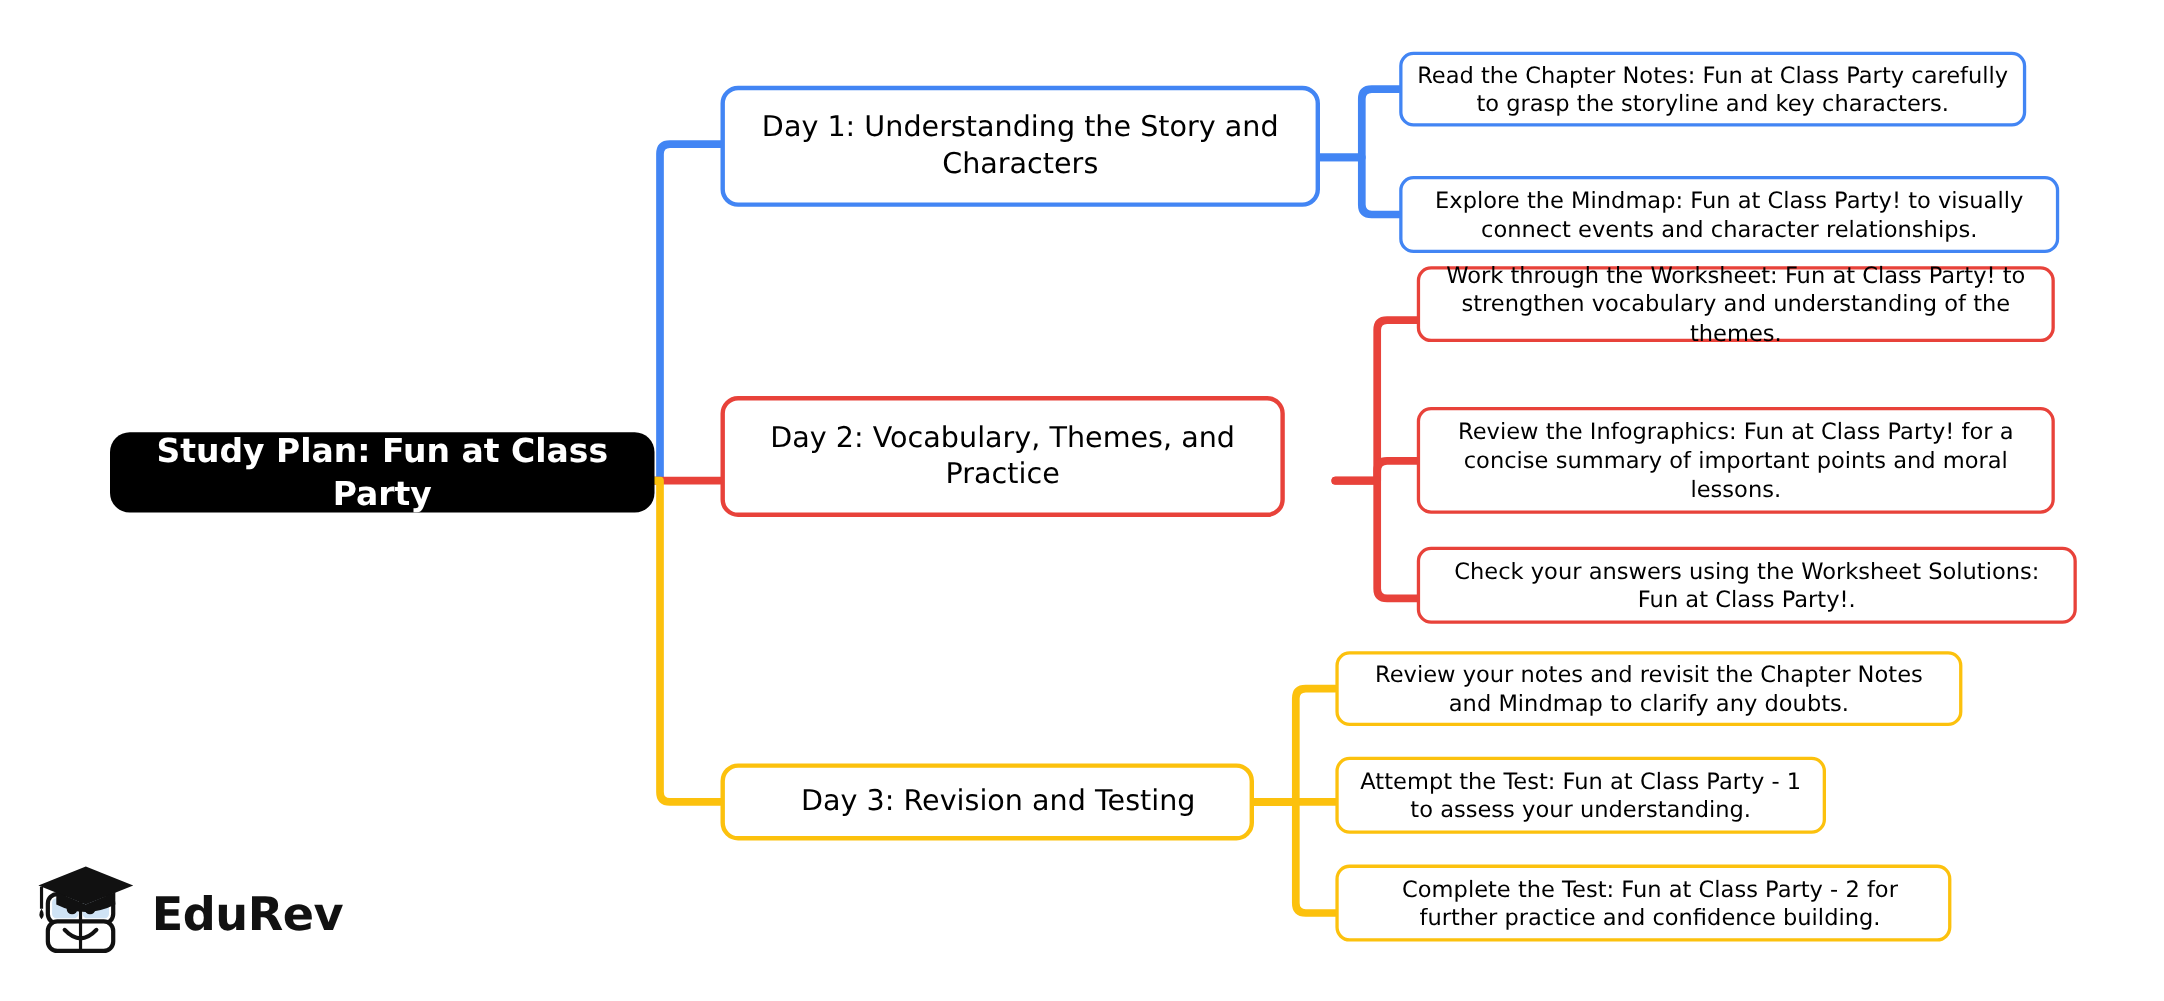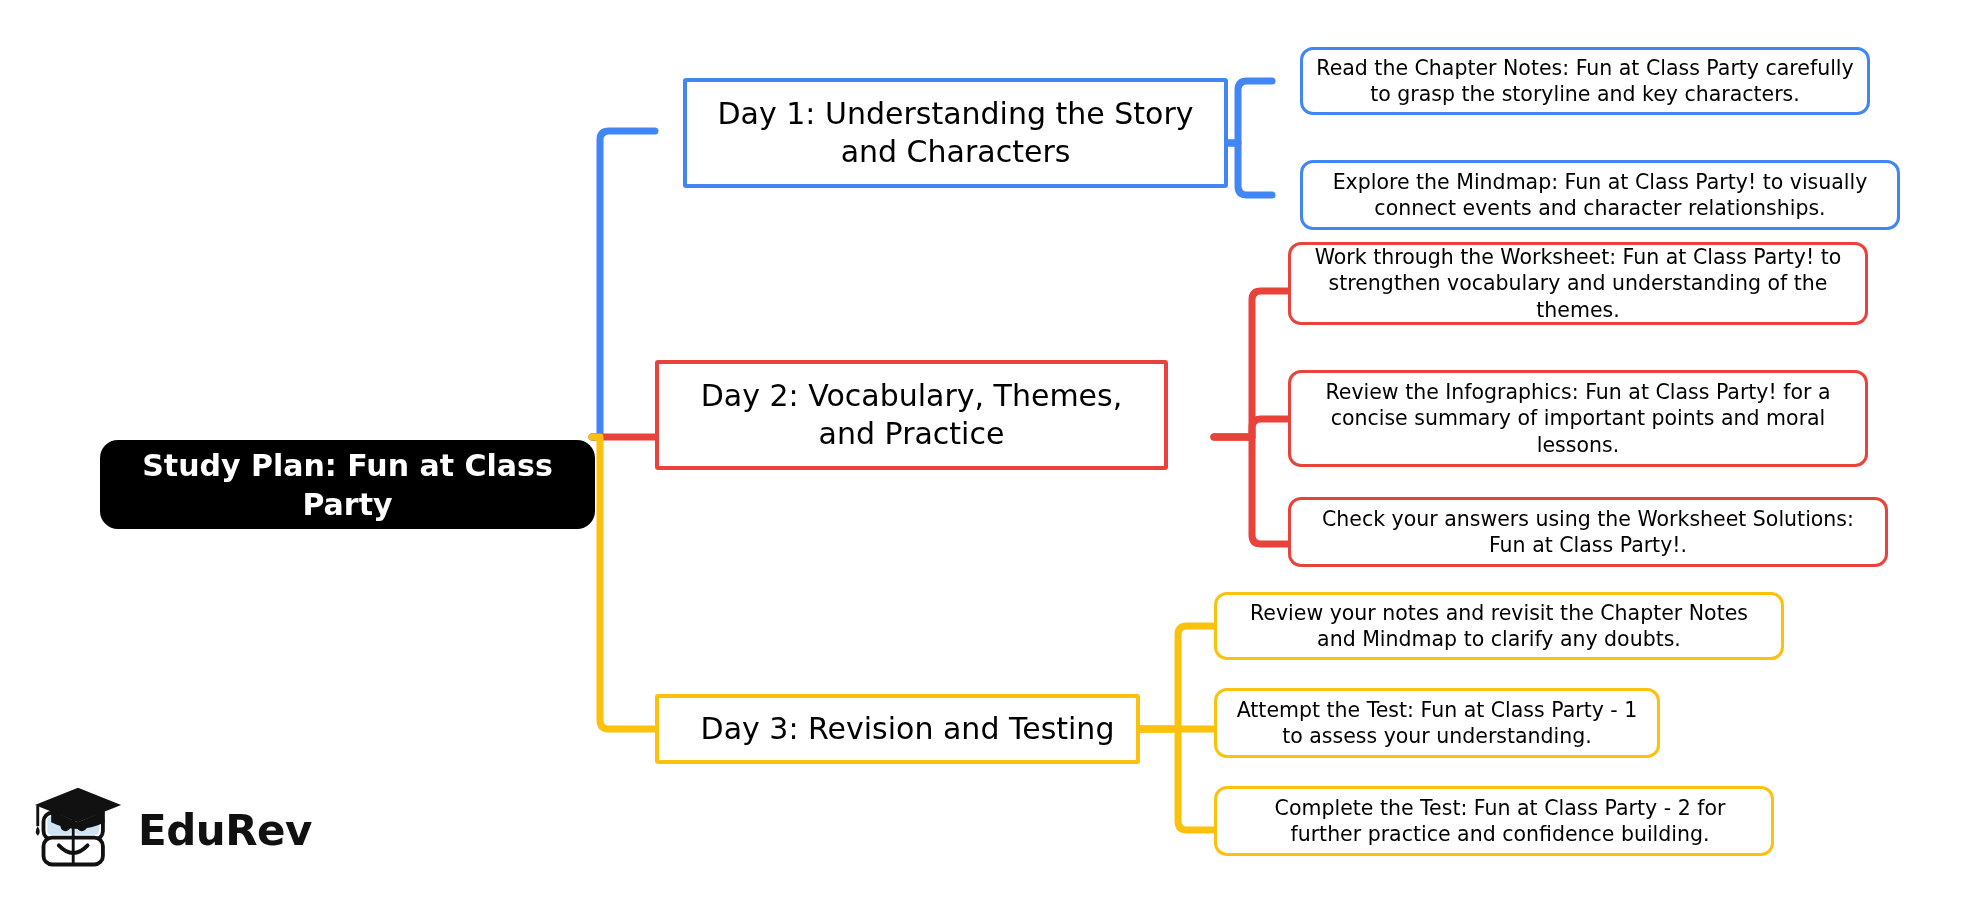--- a/index.html
+++ b/index.html
@@ -28,24 +28,24 @@
   }
   .root{
     background:#000000;
     color:#ffffff;
     font-weight:bold;
     font-size:30px;
     border:none;
     border-radius:18px;
     line-height:1.3;
   }
-  .branch{ font-size:30px; border-width:4px; border-style:solid; border-radius:3px;}
+  .branch{ font-size:26px; border-width:4px; border-style:solid; border-radius:16px;}
   .leaf{ font-size:20.5px; border-width:3px; border-style:solid; border-radius:13px;}
 
-  .c-blue{border-color:#4285f4;margin-left:28px;}
+  .c-blue{border-color:#4285f4;}
   .c-red{border-color:#e8423a;}
   .c-yellow{border-color:#fcc10d;}
 
   .logo{position:absolute;left:30px;top:775px;width:320px;height:110px;display:flex;align-items:center;gap:12px;}
   .logo-mark{width:96px;height:92px;flex:0 0 auto;}
   .logo-text{font-size:42px;font-weight:bold;color:#111111;letter-spacing:-0.5px;font-family:"DejaVu Sans","Liberation Sans",sans-serif;}
 </style>
 </head>
 <body>
 
@@ -74,41 +74,41 @@
       <path d="M 1214 437 L 1252 437 L 1252 535 Q 1252 544 1261 544 L 1288 544"></path>
     </g>
 
     <g fill="none" stroke-width="7" stroke-linecap="round" stroke-linejoin="round" stroke="#fcc10d">
       <path d="M 1140 729 L 1178 729 L 1178 635 Q 1178 626 1187 626 L 1214 626"></path>
       <path d="M 1140 729 L 1178 729 L 1178 729 Q 1178 729 1187 729 L 1214 729"></path>
       <path d="M 1140 729 L 1178 729 L 1178 821 Q 1178 830 1187 830 L 1214 830"></path>
     </g>
   </svg>
 
-  <div class="node root" style="left:100px;top:393px;width:495px;height:89px;margin-top:47px;">
+  <div class="node root" style="left:100px;top:393px;width:495px;height:73px;">
     <span>Study Plan: Fun at Class Party</span>
   </div>
 
   <div class="node branch c-blue" style="left:655px;top:78px;width:545px;height:110px;">
     <span>Day 1: Understanding the Story and Characters</span>
   </div>
 
   <div class="node leaf c-blue" style="left:1272px;top:47px;width:570px;height:68px;">
     <span>Read the Chapter Notes: Fun at Class Party carefully to grasp the storyline and key characters.</span>
   </div>
 
   <div class="node leaf c-blue" style="left:1272px;top:160px;width:600px;height:70px;">
     <span>Explore the Mindmap: Fun at Class Party! to visually connect events and character relationships.</span>
   </div>
 
   <div class="node branch c-red" style="left:655px;top:360px;width:513px;height:110px;">
     <span>Day 2: Vocabulary, Themes, and Practice</span>
   </div>
 
-  <div class="node leaf c-red" style="left:1288px;top:242px;width:580px;height:83px;">
+  <div class="node leaf c-red" style="left:1288px;top:242px;width:580px;height:69px;">
     <span>Work through the Worksheet: Fun at Class Party! to strengthen vocabulary and understanding of the themes.</span>
   </div>
 
   <div class="node leaf c-red" style="left:1288px;top:370px;width:580px;height:97px;">
     <span>Review the Infographics: Fun at Class Party! for a concise summary of important points and moral lessons.</span>
   </div>
 
   <div class="node leaf c-red" style="left:1288px;top:497px;width:600px;height:70px;text-align:center;">
     <span>Check your answers using the Worksheet Solutions: Fun at Class Party!.</span>
   </div>

